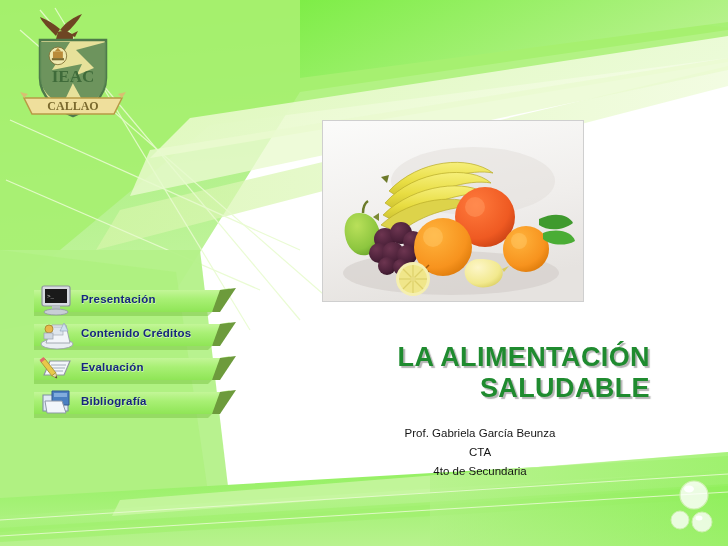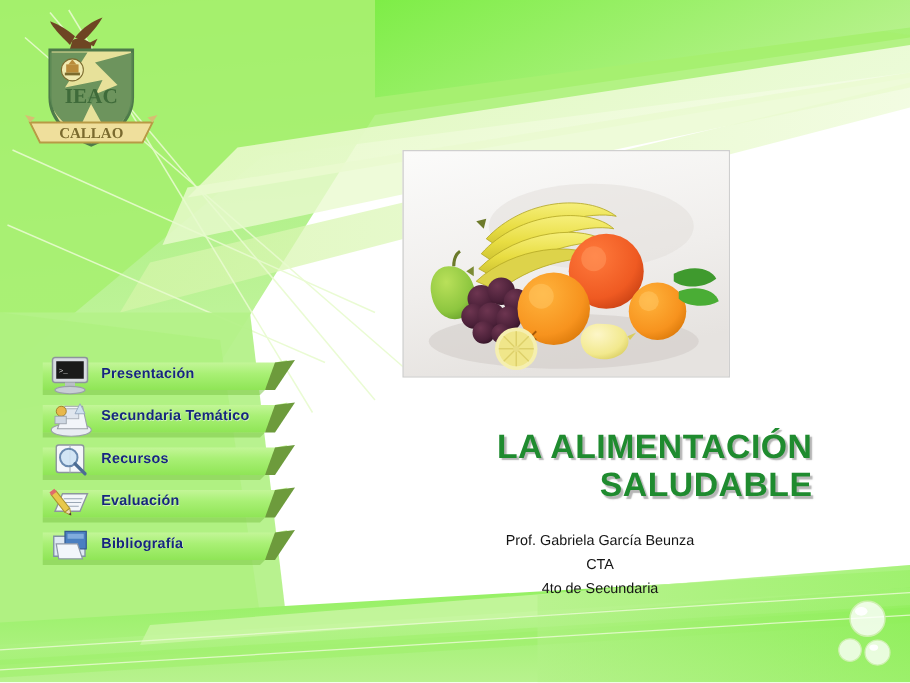--- a/index.html
+++ b/index.html
@@ -323,37 +323,23 @@
         <polygon points="0,26 178,26 174,30 0,30" fill="#7fc94b" opacity="0.55"></polygon>
       </svg>
       <svg class="menu-icon" viewBox="0 0 38 34">
         <ellipse cx="19" cy="27" rx="16" ry="5" fill="#e9edf2" stroke="#9aa1a9" stroke-width="0.9"></ellipse>
         <path d="M8 26 L14 8 L28 8 L32 26 Z" fill="#f2f5f9" stroke="#9aa1a9" stroke-width="0.9"></path>
         <rect x="13" y="10" width="12" height="8" fill="#dfe6ee" stroke="#a6adb6" stroke-width="0.7"></rect>
         <circle cx="11" cy="12" r="4" fill="#e8b84b" stroke="#a3822c" stroke-width="0.8"></circle>
         <rect x="6" y="16" width="9" height="6" fill="#cfd8e2" stroke="#99a1ab" stroke-width="0.7"></rect>
         <path d="M26 6 L30 14 L22 14 Z" fill="#cfe0f0" stroke="#93a6bb" stroke-width="0.7"></path>
       </svg>
-      <span class="menu-label">Secundaria Temático</span>
+      <span class="menu-label">Contenido Créditos</span>
     </div>
 
-    <div class="menu-item">
-      <svg class="menu-bar-svg" viewBox="0 0 220 32" preserveAspectRatio="none">
-        <polygon points="0,4 186,4 196,2 178,26 0,26" fill="url(#mb1)"></polygon>
-        <polygon points="186,4 202,2 186,26 178,26" fill="#6d9b3c"></polygon>
-        <polygon points="0,26 178,26 174,30 0,30" fill="#7fc94b" opacity="0.55"></polygon>
-      </svg>
-      <svg class="menu-icon" viewBox="0 0 38 34">
-        <rect x="7" y="5" width="22" height="22" rx="2" fill="#f4f7fb" stroke="#8d959e" stroke-width="1.1"></rect>
-        <line x1="18" y1="5" x2="18" y2="27" stroke="#aab2bb" stroke-width="1"></line>
-        <circle cx="17" cy="15" r="7" fill="#cfe4f5" stroke="#5c7fa8" stroke-width="1.6" opacity="0.9"></circle>
-        <line x1="22" y1="20" x2="30" y2="28" stroke="#4c6c93" stroke-width="2.6" stroke-linecap="round"></line>
-      </svg>
-      <span class="menu-label">Recursos</span>
-    </div>
 
     <div class="menu-item">
       <svg class="menu-bar-svg" viewBox="0 0 220 32" preserveAspectRatio="none">
         <polygon points="0,4 186,4 196,2 178,26 0,26" fill="url(#mb1)"></polygon>
         <polygon points="186,4 202,2 186,26 178,26" fill="#6d9b3c"></polygon>
         <polygon points="0,26 178,26 174,30 0,30" fill="#7fc94b" opacity="0.55"></polygon>
       </svg>
       <svg class="menu-icon" viewBox="0 0 38 34">
         <path d="M6 24 L12 10 L32 10 L26 24 Z" fill="#f3f6fa" stroke="#8d959e" stroke-width="1.1"></path>
         <g stroke="#9aa6b4" stroke-width="0.9">

